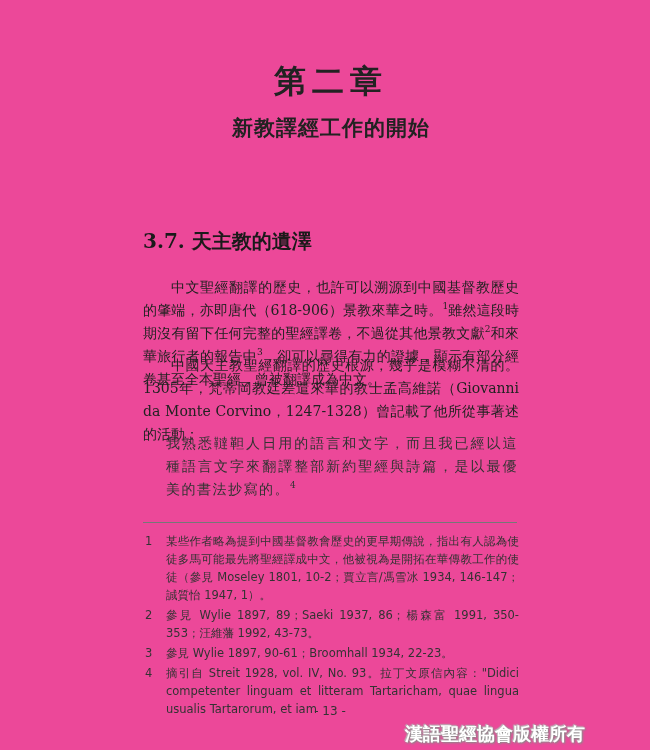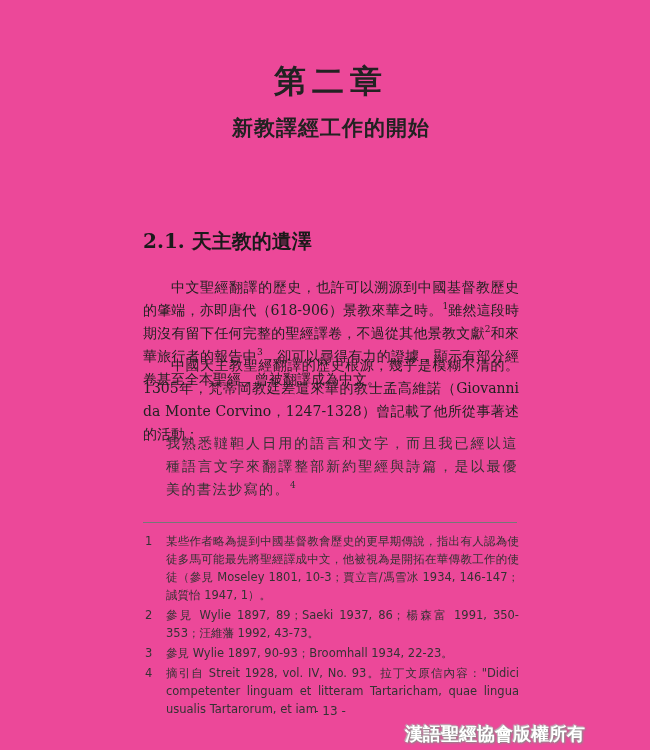--- a/index.html
+++ b/index.html
@@ -41,46 +41,46 @@
   }
 </style>
 </head>
 <body>
 
 <div class="page">
 
   <div class="chapter-num">第二章</div>
   <div class="chapter-title">新教譯經工作的開始</div>
 
-  <div class="section-heading">2.1. 天主教的遺澤</div>
+  <div class="section-heading">3.7. 天主教的遺澤</div>
 
   <div class="body para1">
     <p class="para"><span>中文聖經翻譯的歷史，也許可以溯源到中國基督教歷史的肇端，亦即唐代（618-906）景教來華之時。</span><sup>1</sup><span>雖然這段時期沒有留下任何完整的聖經譯卷，不過從其他景教文獻</span><sup>2</sup><span>和來華旅行者的報告中</span><sup>3</sup><span>，卻可以尋得有力的證據，顯示有部分經卷甚至全本聖經，曾被翻譯成為中文。</span></p>
   </div>
 
   <div class="body para2">
     <p class="para">中國天主教聖經翻譯的歷史根源，幾乎是模糊不清的。1305年，梵蒂岡教廷差遣來華的教士孟高維諾（Giovanni da Monte Corvino，1247-1328）曾記載了他所從事著述的活動：</p>
   </div>
 
   <div class="quote"><span>我熟悉韃靼人日用的語言和文字，而且我已經以這種語言文字來翻譯整部新約聖經與詩篇，是以最優美的書法抄寫的。</span><sup>4</sup></div>
 
   <div class="fn-rule"></div>
 
   <div class="footnotes">
     <div class="fn">
       <span class="fn-num">1</span>
-      <span>某些作者略為提到中國基督教會歷史的更早期傳說，指出有人認為使徒多馬可能最先將聖經譯成中文，他被視為是開拓在華傳教工作的使徒（參見 Moseley 1801, 10-3；賈立言/馮雪冰 1934, 146-147；誠質怡 1947, 1）。</span>
+      <span>某些作者略為提到中國基督教會歷史的更早期傳說，指出有人認為使徒多馬可能最先將聖經譯成中文，他被視為是開拓在華傳教工作的使徒（參見 Moseley 1801, 10-2；賈立言/馮雪冰 1934, 146-147；誠質怡 1947, 1）。</span>
     </div>
     <div class="fn">
       <span class="fn-num">2</span>
       <span>參見 Wylie 1897, 89；Saeki 1937, 86；楊森富 1991, 350-353；汪維藩 1992, 43-73。</span>
     </div>
     <div class="fn">
       <span class="fn-num">3</span>
-      <span>參見 Wylie 1897, 90-93；Broomhall 1934, 22-23。</span>
+      <span>參見 Wylie 1897, 90-61；Broomhall 1934, 22-23。</span>
     </div>
     <div class="fn">
       <span class="fn-num">4</span>
       <span>摘引自 Streit 1928, vol. IV, No. 93。拉丁文原信內容："Didici competenter linguam et litteram Tartaricham, quae lingua usualis Tartarorum, et iam</span>
     </div>
   </div>
 
   <div class="page-number">- 13 -</div>
 
   <div class="watermark">漢語聖經協會版權所有</div>

